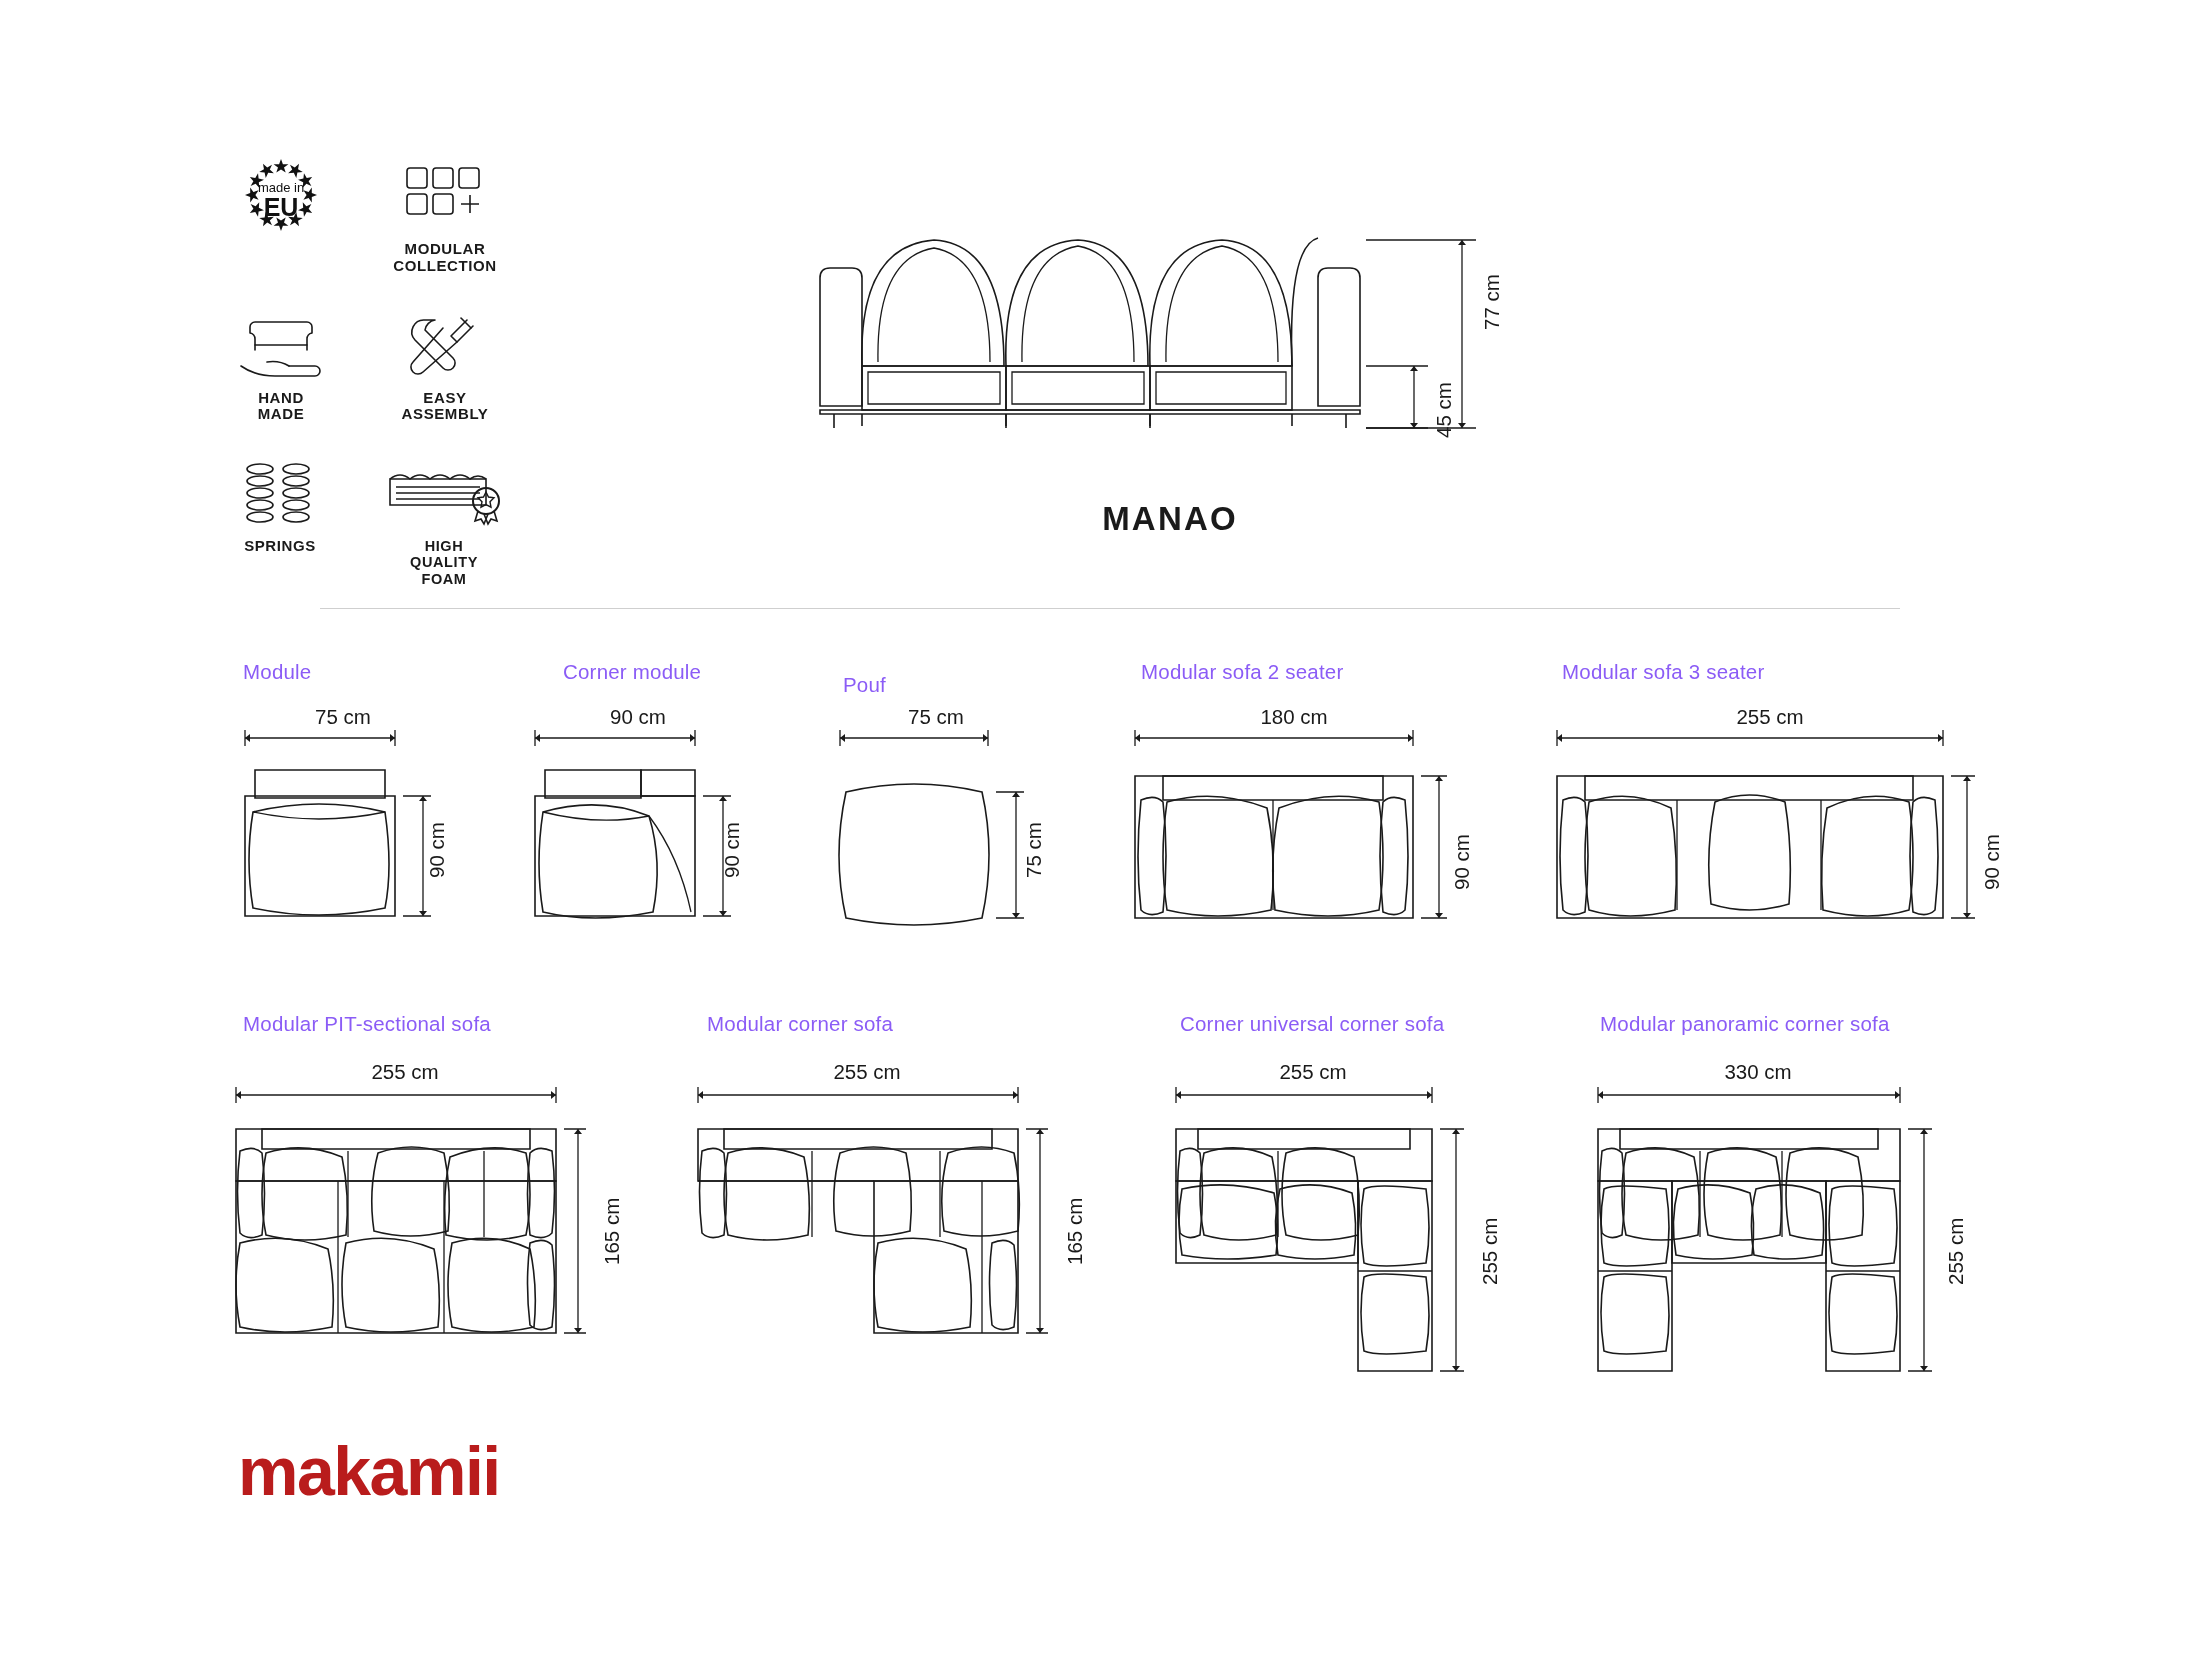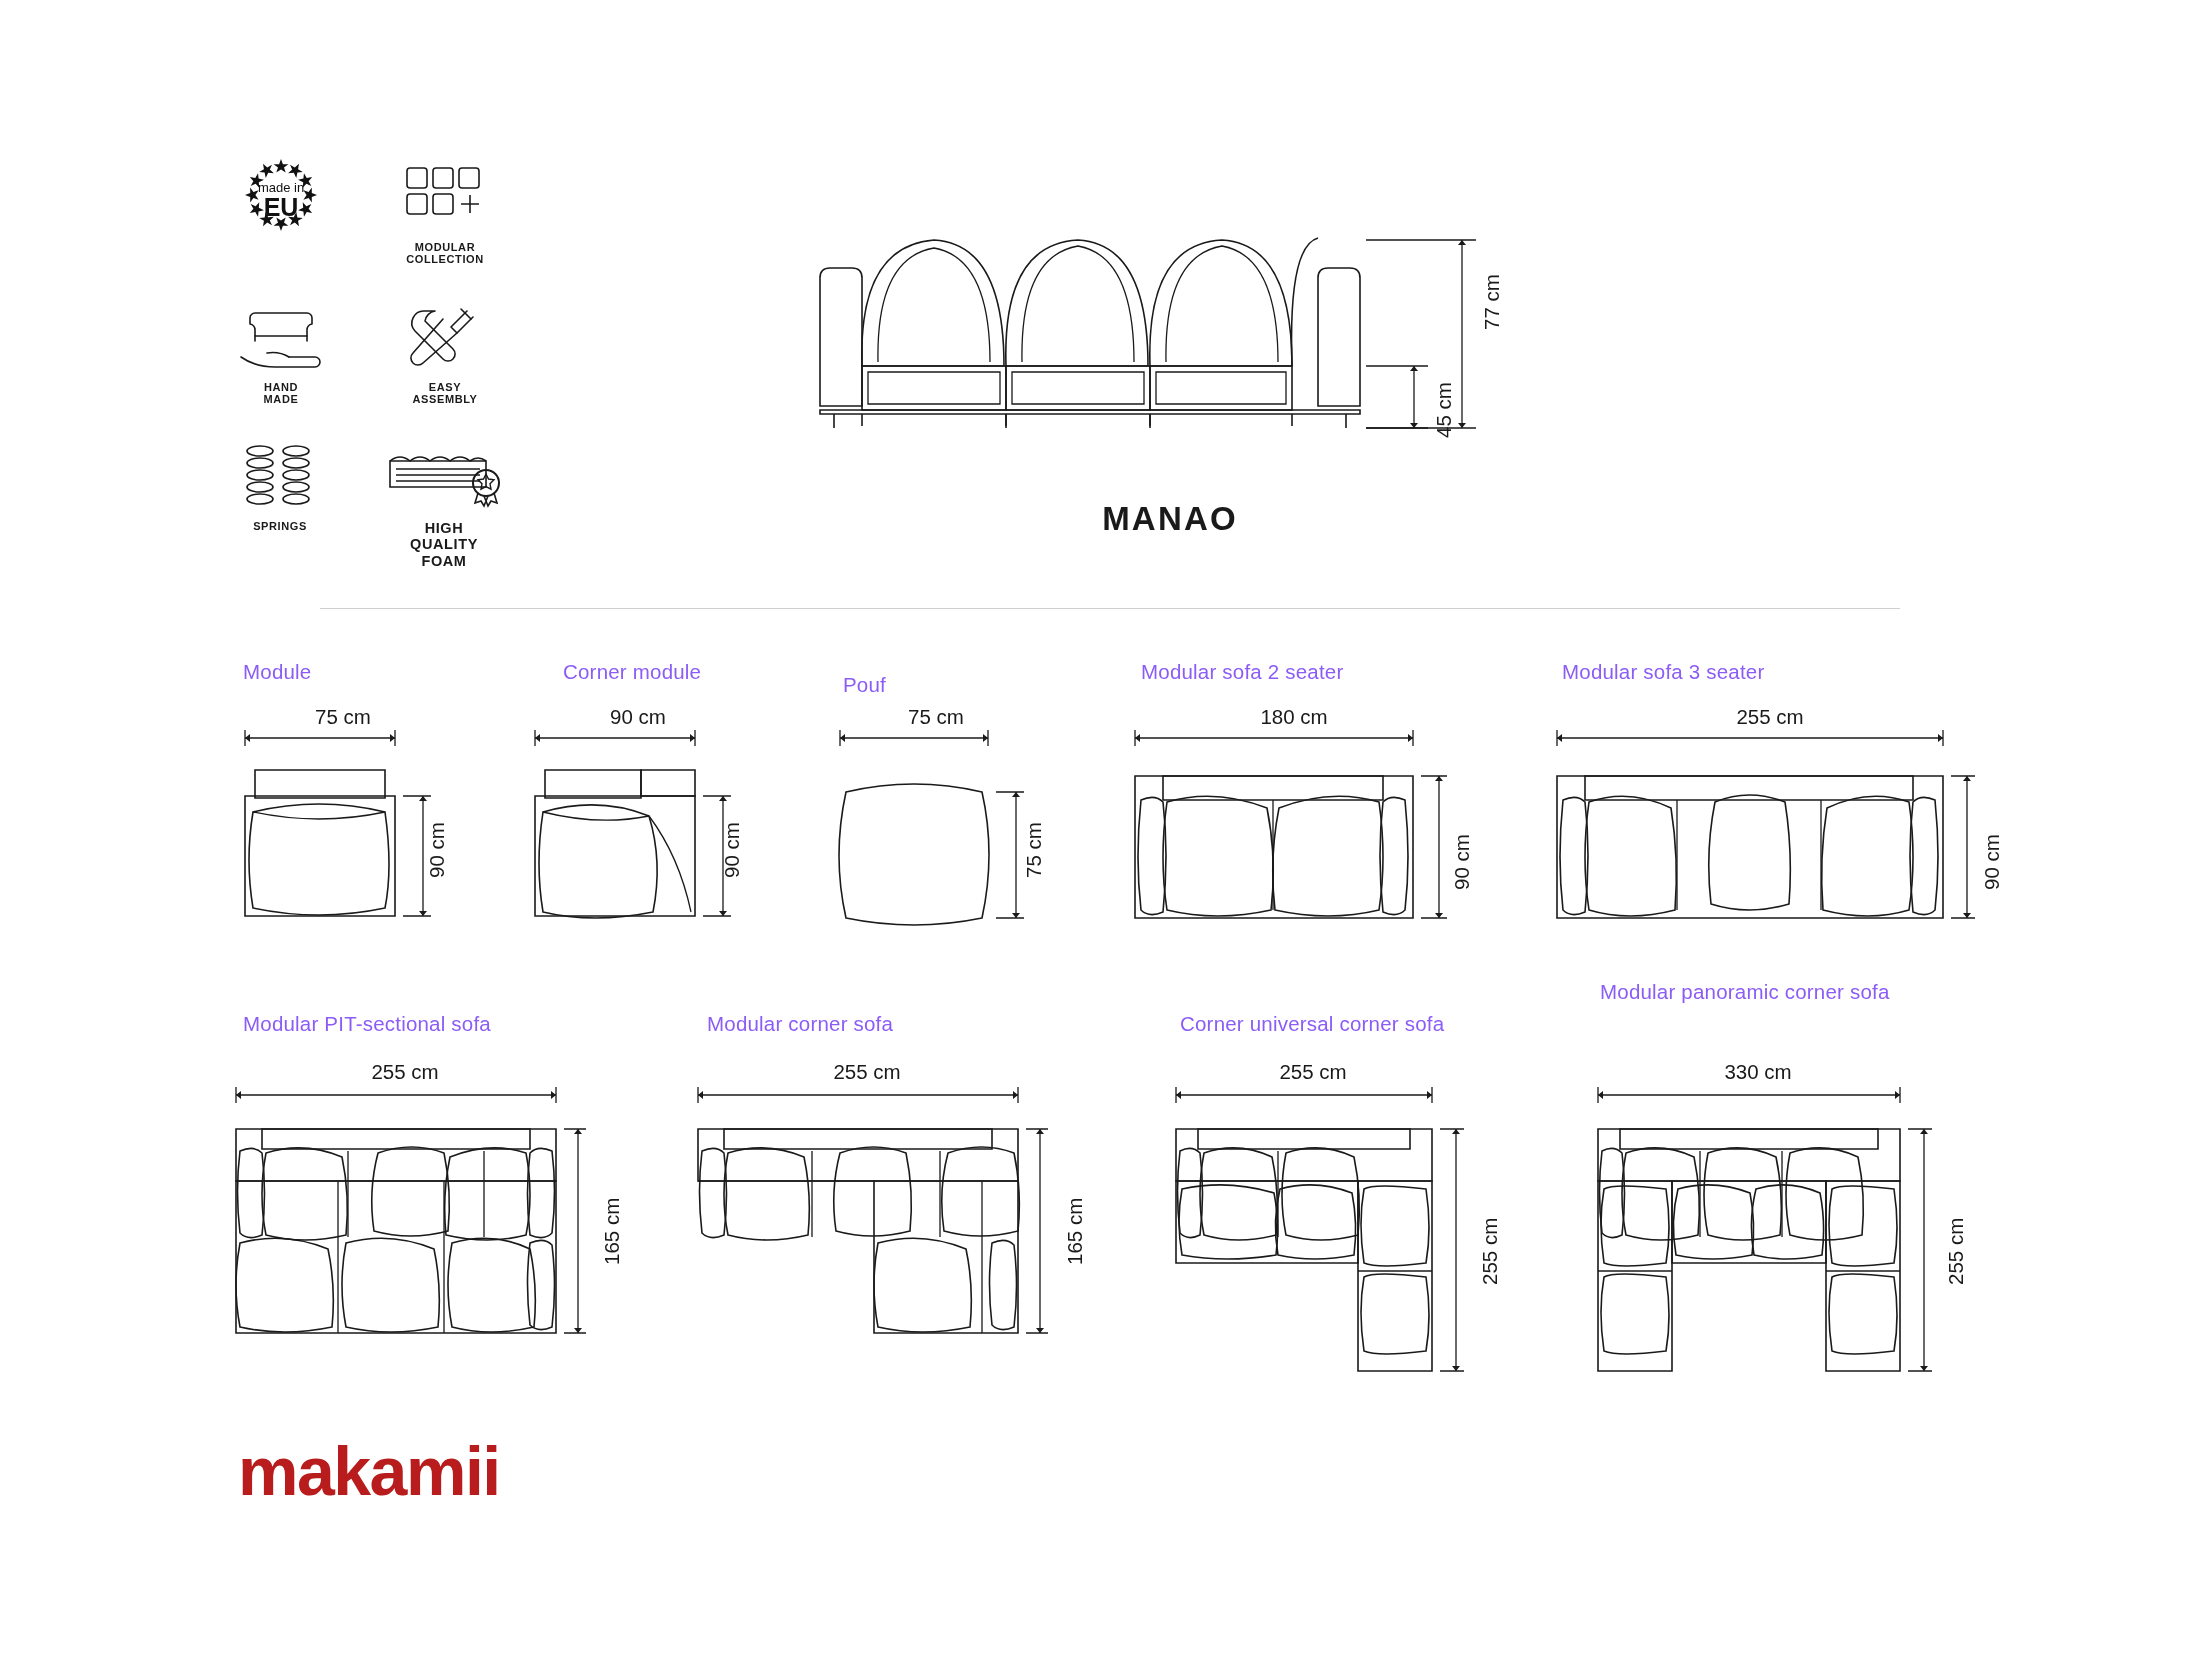--- a/index.html
+++ b/index.html
@@ -39,21 +39,21 @@
     align-items: center;
   }
   .badge-art {
     height: 86px;
     display: flex;
     align-items: center;
     justify-content: center;
   }
   .badge-label {
     text-align: center;
-    font-size: 11px;
+    font-size: 15px;
     font-weight: bold;
     letter-spacing: .6px;
     line-height: 1.12;
     margin-top: 3px;
     text-transform: uppercase;
   }
   .badge-label.small {
     font-size: 14.5px;
   }
   .hero-title {
@@ -565,21 +565,21 @@
       <g class="ln-thin">
         <path d="M272 74 h24 M272 316 h24"></path>
         <path d="M288 74 v242"></path>
         <path d="M284 79 l4 -5 4 5 M284 311 l4 5 4 -5" fill="#1a1a1a" stroke="none"></path>
       </g>
     </svg>
   </div>
   <div style="position:absolute; left:1185px; top:1060px; width:256px; text-align:center; font-size:20.5px;">255 cm</div>
   <div style="position:absolute; left:1478px; top:1285px; transform:rotate(-90deg); transform-origin:left top; font-size:20.5px;">255 cm</div>
 
-  <div class="item" style="left:1600px; top:980px;">
+  <div class="item" style="left:1600px; top:1012px;">
     <div class="item-title">Modular panoramic corner sofa</div>
   </div>
   <div style="position:absolute; left:1590px; top:1055px;">
     <svg width="380" height="350" viewBox="0 0 380 350">
       <g class="ln-thin">
         <path d="M8 40 h302"></path>
         <path d="M13 36 l-5 4 5 4 M305 36 l5 4 -5 4" fill="#1a1a1a" stroke="none"></path>
         <path d="M8 32 v16 M310 32 v16"></path>
       </g>
       <g class="ln">

